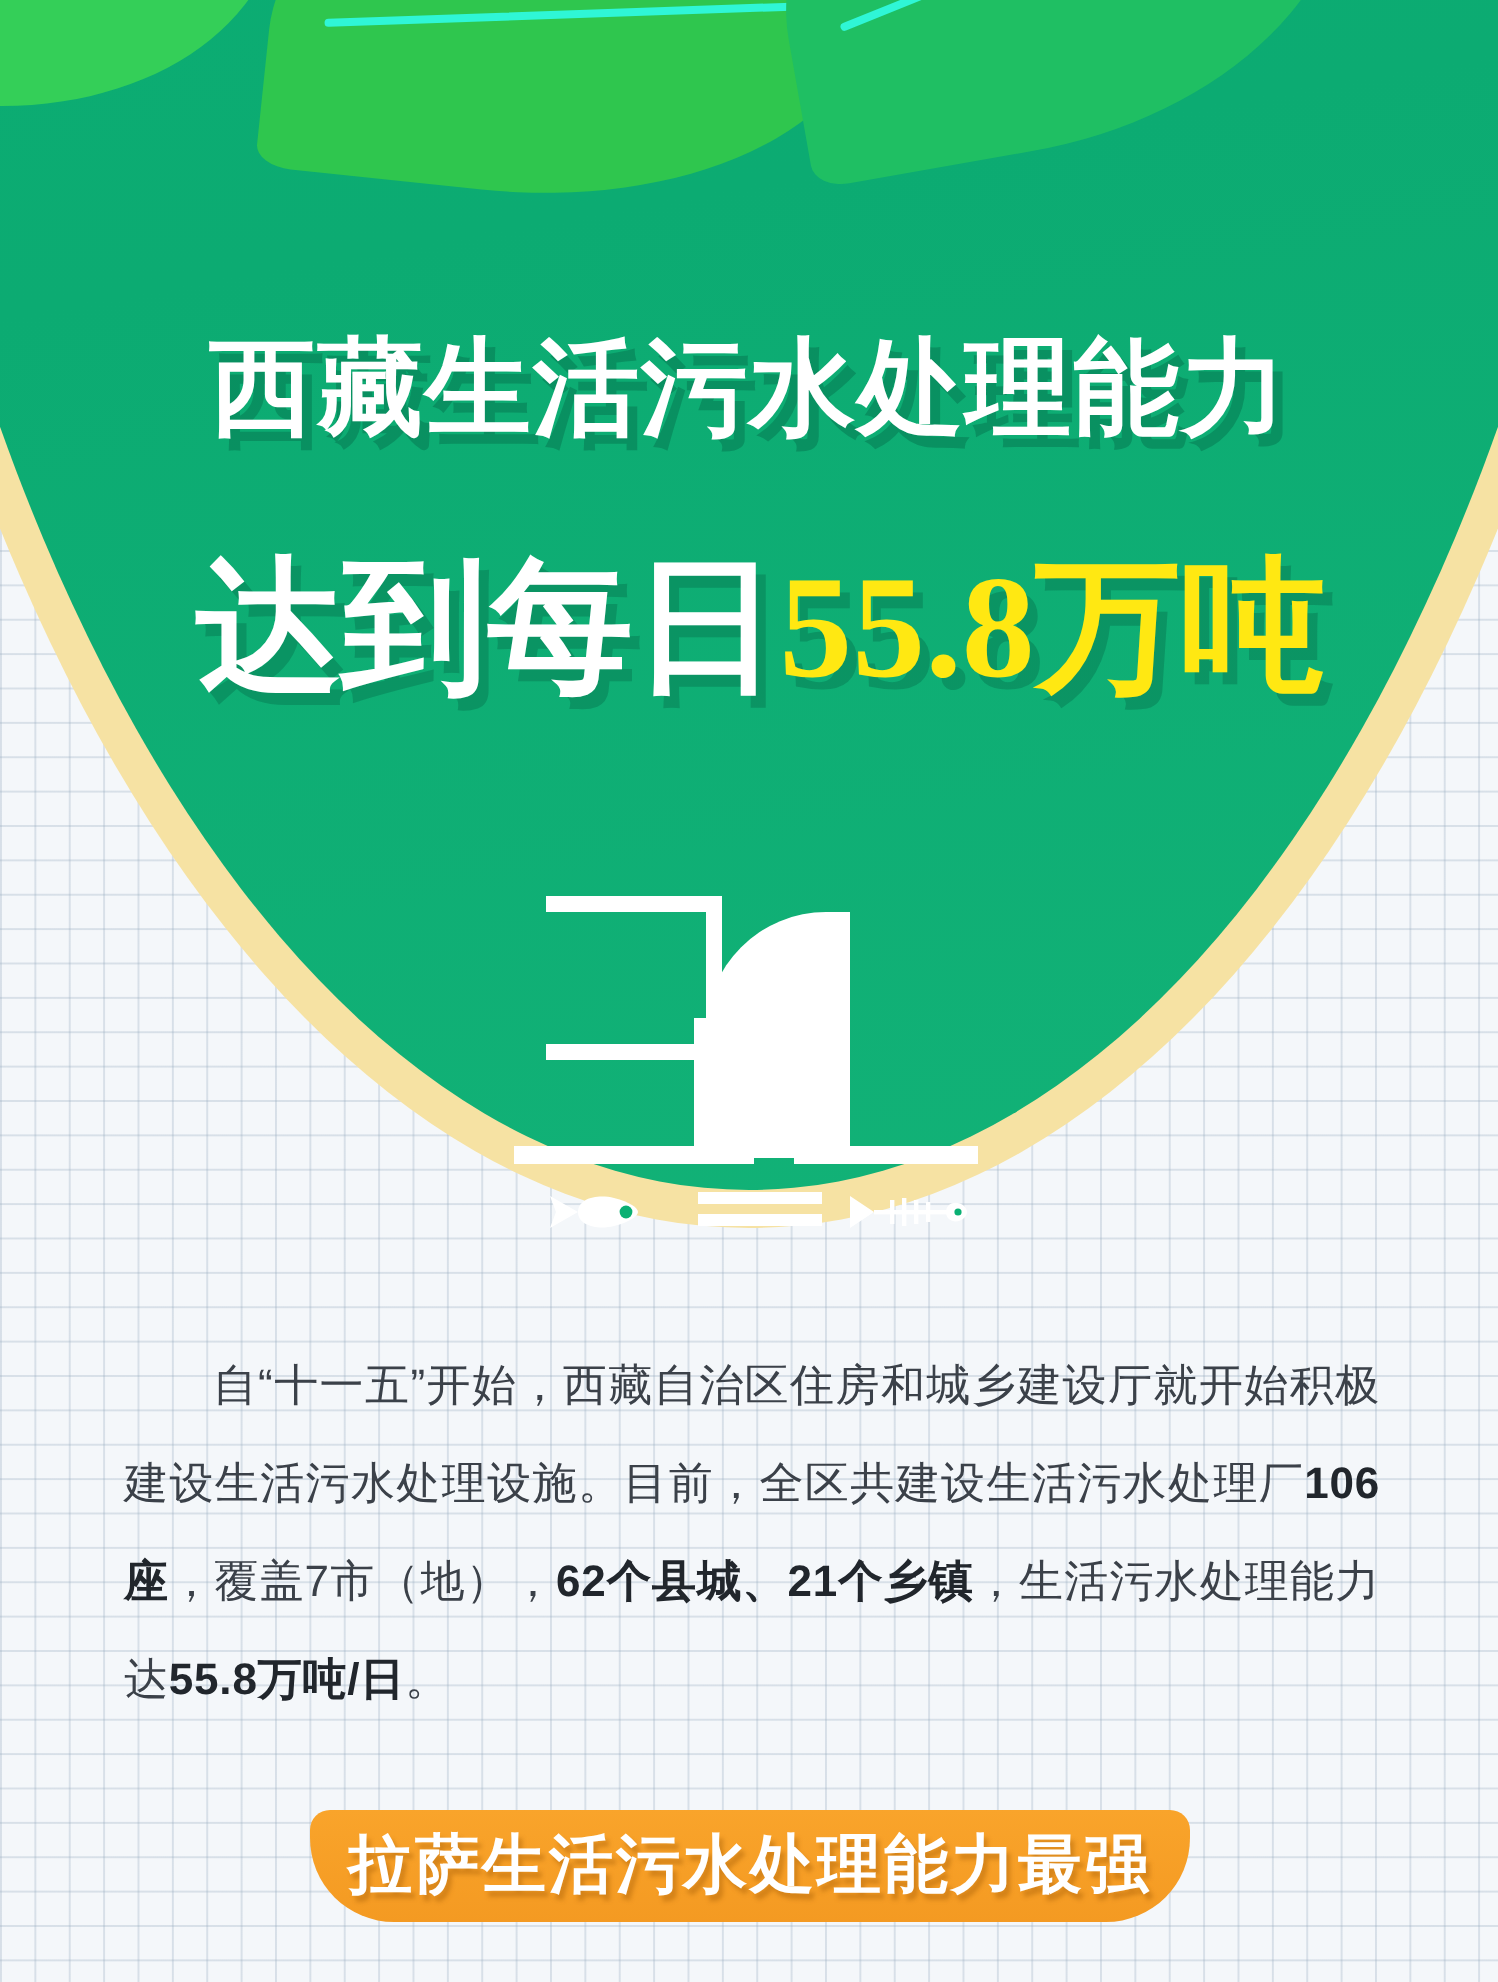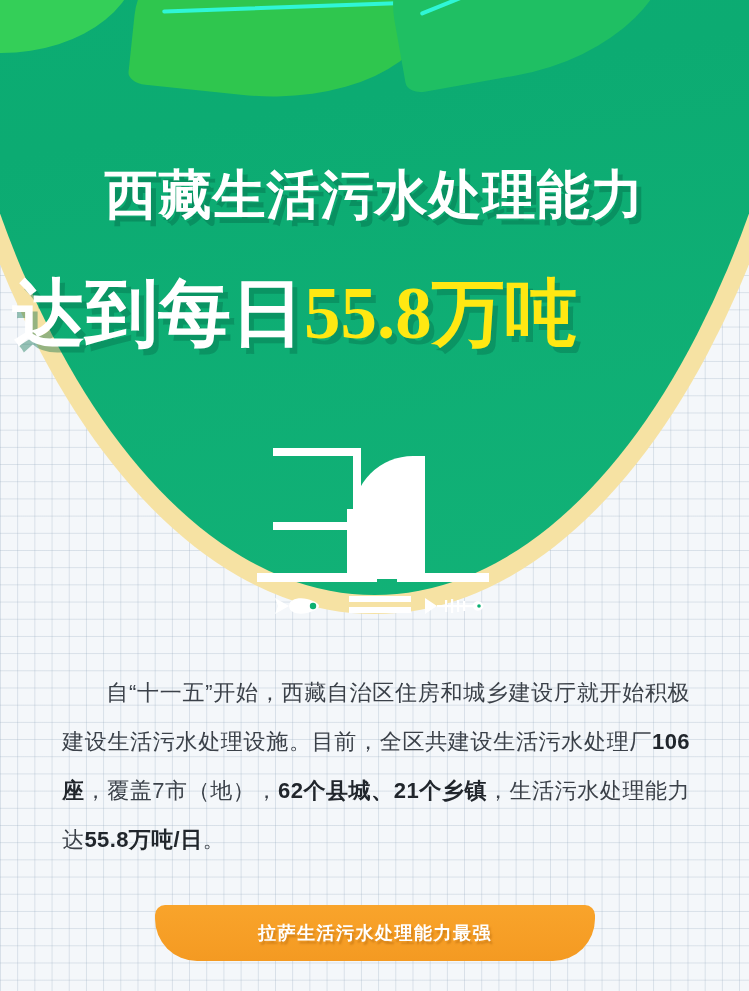--- a/index.html
+++ b/index.html
@@ -70,21 +70,21 @@
     font-weight:bold;
     color:#ffffff;
     letter-spacing:1px;
     text-shadow:5px 6px 0 rgba(5,110,75,.45);
     white-space:nowrap;
     margin-top:40px;
   }
   .title-sub {
     position:absolute;
     left:12px; right:0; top:277px;
-    text-align:left;
+    text-align:center;
     font-family:"Liberation Serif","DejaVu Serif",serif;
     font-size:73px;
     line-height:1;
     font-weight:bold;
     white-space:nowrap;
   }
   .title-sub .w { color:#ffffff; text-shadow:5px 6px 0 rgba(5,110,75,.40); }
   .title-sub .y { color:#ffe812; text-shadow:5px 6px 0 rgba(5,110,75,.40); }
 
   
@@ -131,21 +131,21 @@
   .banner {
     position:absolute;
     left:155px; top:905px;
     width:440px; height:56px;
     background:linear-gradient(180deg,#f9a42b 0%,#f49a22 100%);
     border-radius:10px 10px 42px 42px;
     display:flex; align-items:center; justify-content:center;
   }
   .banner-text {
     color:#ffffff;
-    font-size:18px;
+    font-size:32px;
     font-weight:bold;
     letter-spacing:1.5px;
     text-shadow:2px 3px 2px rgba(150,80,0,.35);
     white-space:nowrap;
   }
 </style>
 </head>
 <body>
 
 <div id="poster">

